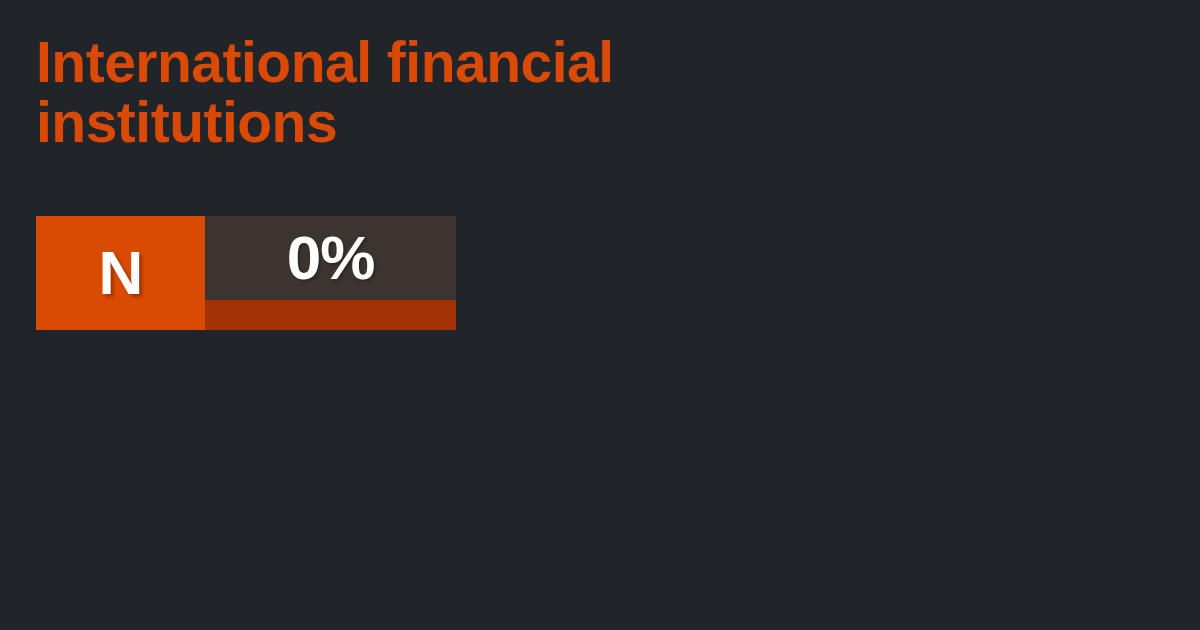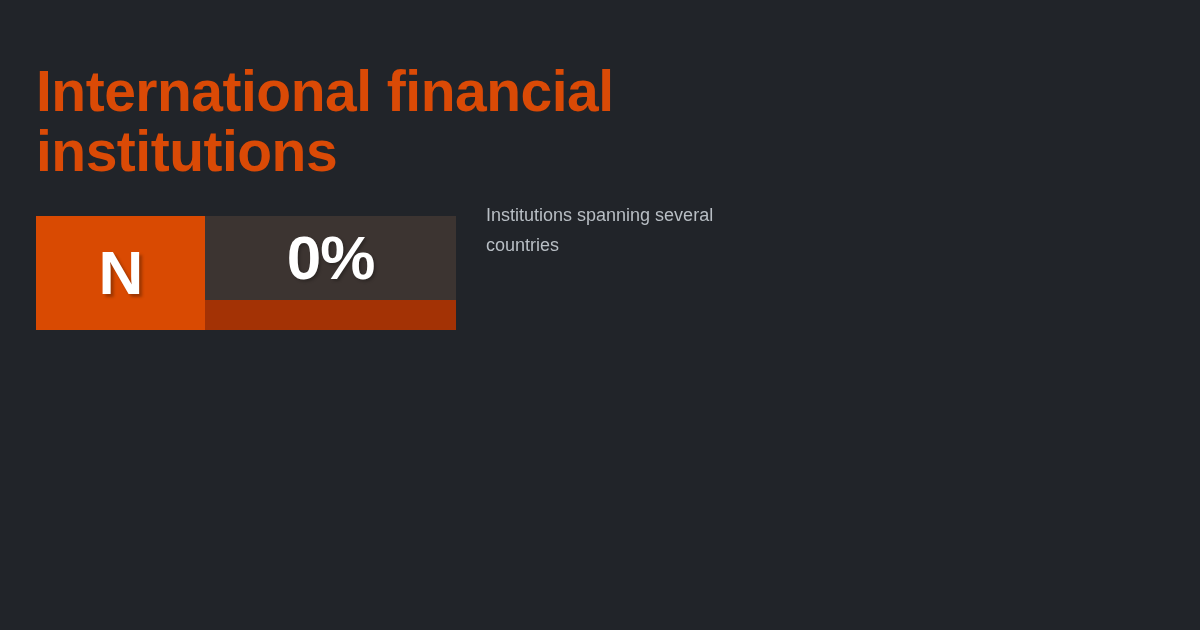--- a/index.html
+++ b/index.html
@@ -19,21 +19,21 @@
     position: absolute;
     inset: 0;
     width: 1200px;
     height: 630px;
   }
 
   
   .title {
     position: absolute;
     left: 36px;
-    top: 61px;
+    top: 32px;
     width: 900px;
     color: #da4a06;
     font-family: "Liberation Sans", sans-serif;
     font-size: 57px;
     font-weight: bold;
     line-height: 60px;
     letter-spacing: -0.5px;
     white-space: pre-line;
     margin: 0;
   }
@@ -145,15 +145,14 @@
       <div class="badge-value-panel">
         <span class="badge-value">0%</span>
       </div>
       <div class="badge-meter-track">
         <div class="badge-meter-fill" style="width: 0%;"></div>
       </div>
     </div>
 
   </div>
 
-  <p class="description">Institutions spanning several countries</p>
 
 </div>
 
 </body></html>

